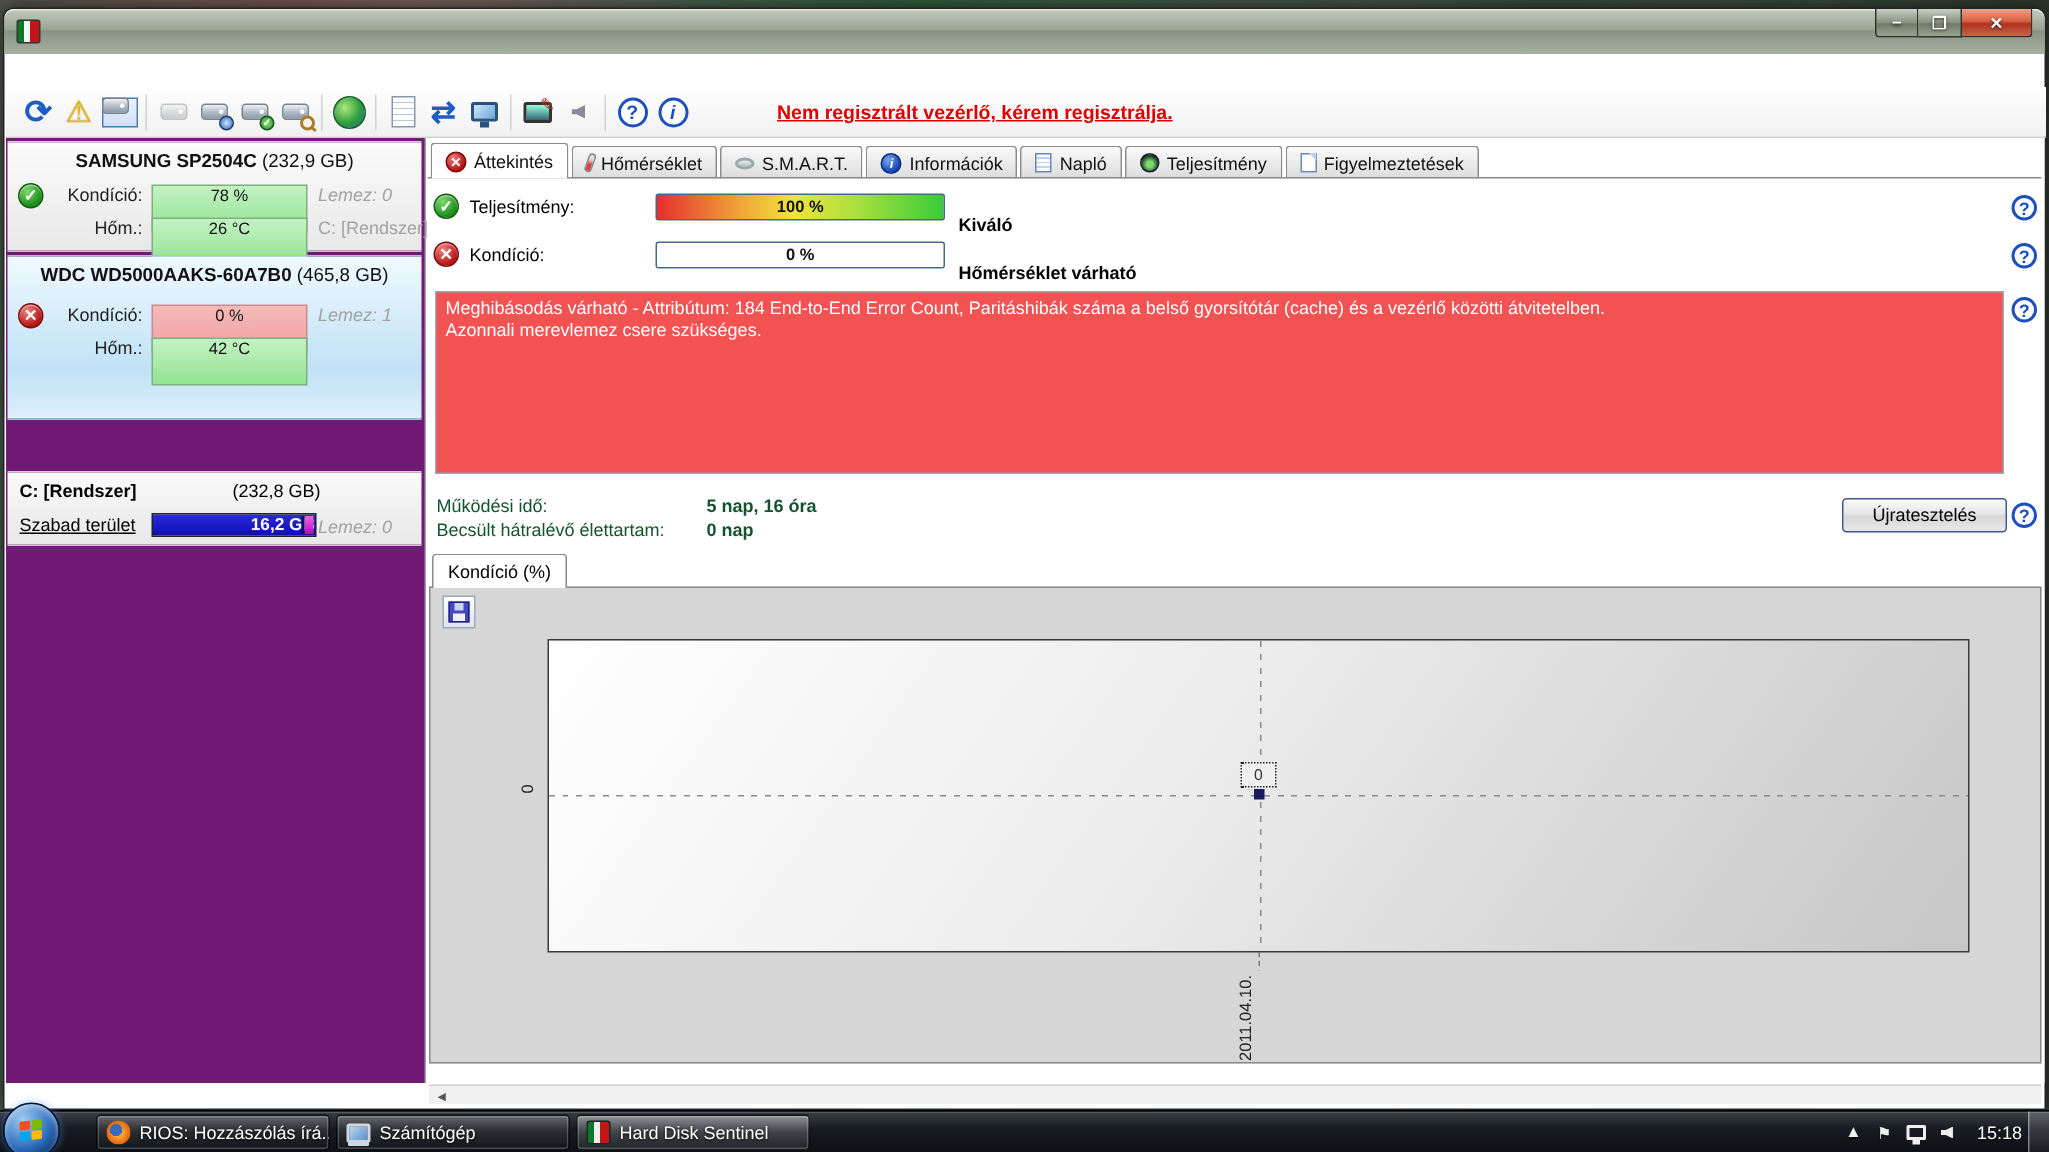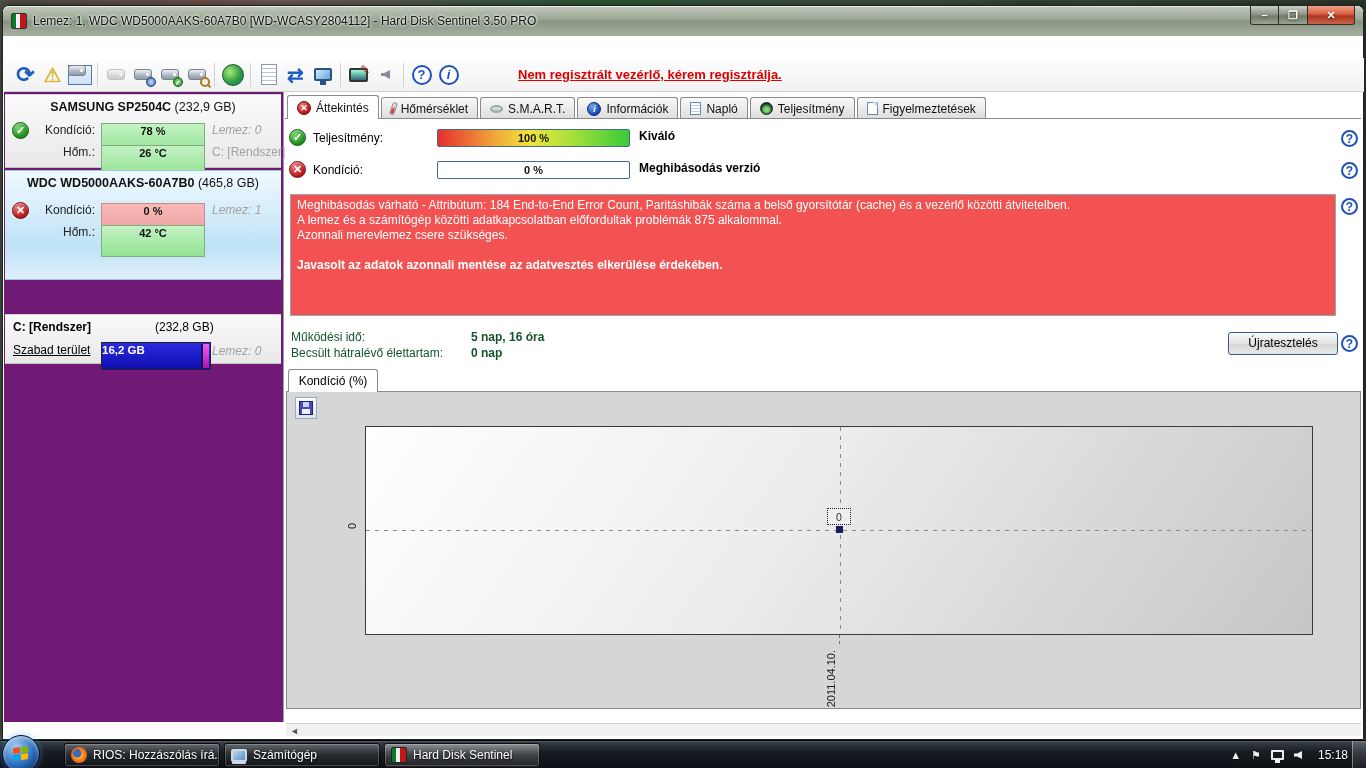--- a/index.html
+++ b/index.html
@@ -92,38 +92,38 @@
   .disk-card { position:absolute; left:1px; width:276px; border-top:1px solid #d5d5d5;
     border-bottom:1px solid #c5c5c5; cursor:pointer; }
   #disk-card-0 { top:2px; height:74px; background:linear-gradient(#fbfbfb,#e8e8e8); }
   #disk-card-1 { top:78px; height:110px; background:linear-gradient(#f0f9ff,#bfe2f6 70%,#dff0fb); border-color:#9cc7e0; }
   .card-head { text-align:center; padding-top:5px; font-size:12.5px; color:#111; white-space:nowrap; }
   .card-head b { font-weight:bold; }
   .crow { position:absolute; left:0; width:100%; height:17px; font-size:12px; }
   .crow .sicon { position:absolute; left:7px; top:-1px; }
   .crow .clabel { position:absolute; left:28px; width:62px; text-align:right; color:#222; }
   .sbar { position:absolute; left:96px; top:0; width:104px; height:32px; border:1px solid #7fae7f;
-    font-size:11px; font-weight:bold; text-align:center; line-height:14px; color:#111; }
+    font-size:11px; font-weight:normal; text-align:center; line-height:14px; color:#111; }
   .sbar.green { background:linear-gradient(#c4f2c4,#92e392); }
   .sbar.red { background:linear-gradient(#f7b9b9,#efa0a0); border-color:#c78c8c; }
   .sidetext { position:absolute; left:207px; color:#a2a2a2; font-style:italic; white-space:nowrap; }
   .sidetext.plain { font-style:normal; }
   .circ { width:17px; height:17px; border-radius:50%; display:flex; align-items:center;
     justify-content:center; color:#fff; font-size:11px; font-weight:bold;
     box-shadow:inset 0 1px 1px rgba(255,255,255,.5); }
   .circ.ok { background:radial-gradient(circle at 35% 30%,#7fd96f,#1c8a1c 70%); border:1px solid #0d5d0d; }
   .circ.fail { background:radial-gradient(circle at 35% 30%,#ef8080,#b51515 70%); border:1px solid #7a0a0a; }
   #part-card { position:absolute; left:1px; top:222px; width:276px; height:50px;
     background:linear-gradient(#fafafa,#e8e8e8); border-top:1px solid #d0d0d0; border-bottom:1px solid #c5c5c5; }
   #part-head { position:absolute; top:5px; left:8px; font-size:12px; font-weight:bold; }
   #part-size { position:absolute; top:5px; left:150px; font-size:12px; }
   #part-free-label { position:absolute; top:28px; left:8px; font-size:12px;text-decoration:underline; }
-  #free-bar { position:absolute; top:27px; left:96px; width:110px; height:28px;
+  #free-bar { position:absolute; top:27px; left:96px; width:110px; height:16px;
     background:linear-gradient(#2a2ae0,#0f0fae); border:1px solid #222; color:#fff;
-    font-size:11.5px; font-weight:bold; text-align:left; line-height:15px; }
+    font-size:11.5px; font-weight:bold; text-align:right; line-height:15px; }
   #free-bar::after { content:""; position:absolute; right:1px; top:1px; bottom:1px; width:6px;
     background:linear-gradient(#f060f0,#b010b0); border-left:2px solid #101060; }
   #part-card .sidetext { top:29px; font-size:12px; }
 
   
   #rightpanel { position:absolute; left:282px; top:86px; width:1078px; height:630px; background:#fff; }
   
   #tabs { position:absolute; left:2px; top:3px; height:24px; display:flex; align-items:flex-end; }
   .tab { height:22px; display:flex; align-items:center; padding:0 9px; margin-right:2px;
     border:1px solid #8a8a8a; border-bottom:none; border-radius:3px 3px 0 0;
@@ -148,21 +148,21 @@
     background:#bcd2ee; clip-path:polygon(0 0,100% 100%,100% 0); }
 
   
   .ovrow { position:absolute; left:4px; height:18px; font-size:12px; }
   .ovrow .circ { position:absolute; left:0; top:0; }
   .ovrow .ovlabel { position:absolute; left:24px; top:2px; }
   .meter { position:absolute; left:148px; top:0; width:193px; height:18px;
     border:1px solid #48688e; border-radius:2px; font-size:11px; font-weight:bold;
     text-align:center; line-height:17px; color:#111; background:#fff; }
   .meter.full { background:linear-gradient(90deg,#e53030,#f0a838 30%,#f0e43c 48%,#a8e03c 70%,#38cc38); }
-  .ovresult { position:absolute; left:350px; top:0; font-weight:bold; }
+  .ovresult { position:absolute; left:350px; top:14px; font-weight:bold; }
   #perf-row { top:37px; width:700px; }
   #cond-row { top:69px; width:700px; }
 
   .qmark { position:absolute; width:17px; height:17px; border-radius:50%; background:#fff;
     border:2px solid #1d4fbf; color:#1d4fbf; font-weight:bold; font-size:12px;
     display:flex; align-items:center; justify-content:center; cursor:pointer; }
 
   
   #alert-box { position:absolute; left:5px; top:102px; width:1046px; height:122px;
     background:#f25252; border:1px solid #94a6ba; color:#fff; font-size:12px;
@@ -252,21 +252,20 @@
     background:linear-gradient(rgba(255,255,255,.2),rgba(255,255,255,.05)); cursor:pointer; }
 </style>
 </head>
 <body>
 
 <div id="desktop">
   <div id="win">
 
     <div id="titlebar">
       <div id="title-icon"></div>
-      <div id="title-text">Lemez: 1, WDC WD5000AAKS-60A7B0 [WD-WCASY2804112]  -  Hard Disk Sentinel 3.50 PRO</div>
       <div id="win-controls">
         <div class="wc wc-min">–</div>
         <div class="wc wc-max">❐</div>
         <div class="wc wc-close">✕</div>
       </div>
     </div>
 
 
     <div id="toolbar">
       <span class="tbi i-refresh"></span>
@@ -420,29 +419,27 @@
         <span class="ovlabel">Teljesítmény:</span>
         <span class="meter full">100 %</span>
         <span class="ovresult">Kiváló</span>
       </div>
       <div class="qmark" style="left:1056px; top:38px;">?</div>
 
       <div class="ovrow" id="cond-row">
         <span class="circ fail">✕</span>
         <span class="ovlabel">Kondíció:</span>
         <span class="meter">0 %</span>
-        <span class="ovresult">Meghibásodás verzió</span>
+        <span class="ovresult">Hőmérséklet várható</span>
       </div>
       <div class="qmark" style="left:1056px; top:70px;">?</div>
 
       <div id="alert-box">
         <div>Meghibásodás várható - Attribútum: 184 End-to-End Error Count, Paritáshibák száma a belső gyorsítótár (cache) és a vezérlő közötti átvitetelben.</div>
-        <div>A lemez és a számítógép közötti adatkapcsolatban előfordultak problémák 875 alkalommal.</div>
         <div>Azonnali merevlemez csere szükséges.</div>
-        <div class="bold-line">Javasolt az adatok azonnali mentése az adatvesztés elkerülése érdekében.</div>
       </div>
       <div class="qmark" style="left:1056px; top:106px;">?</div>
 
       <div class="inforow" id="uptime-row">
         <span>Működési idő:</span>
         <span class="val">5 nap, 16 óra</span>
       </div>
       <div class="inforow" id="life-row">
         <span>Becsült hátralévő élettartam:</span>
         <span class="val">0 nap</span>

